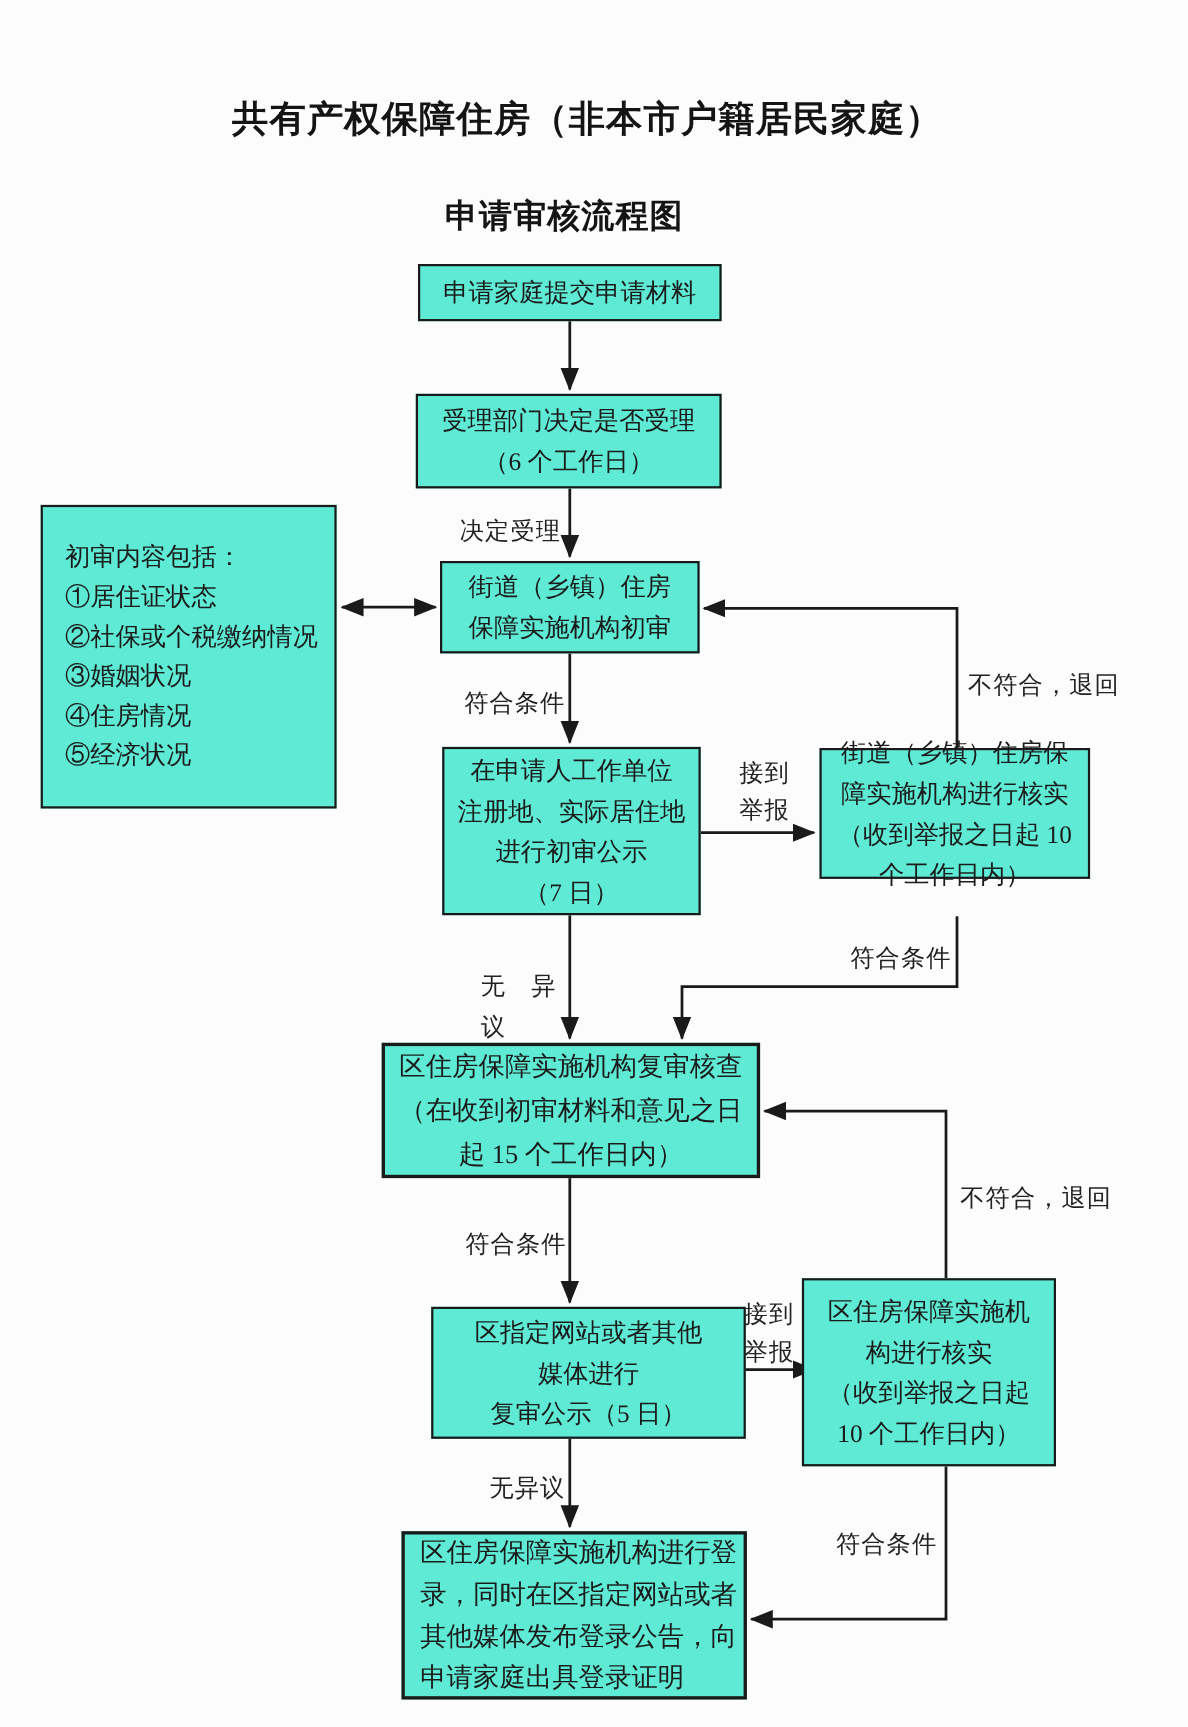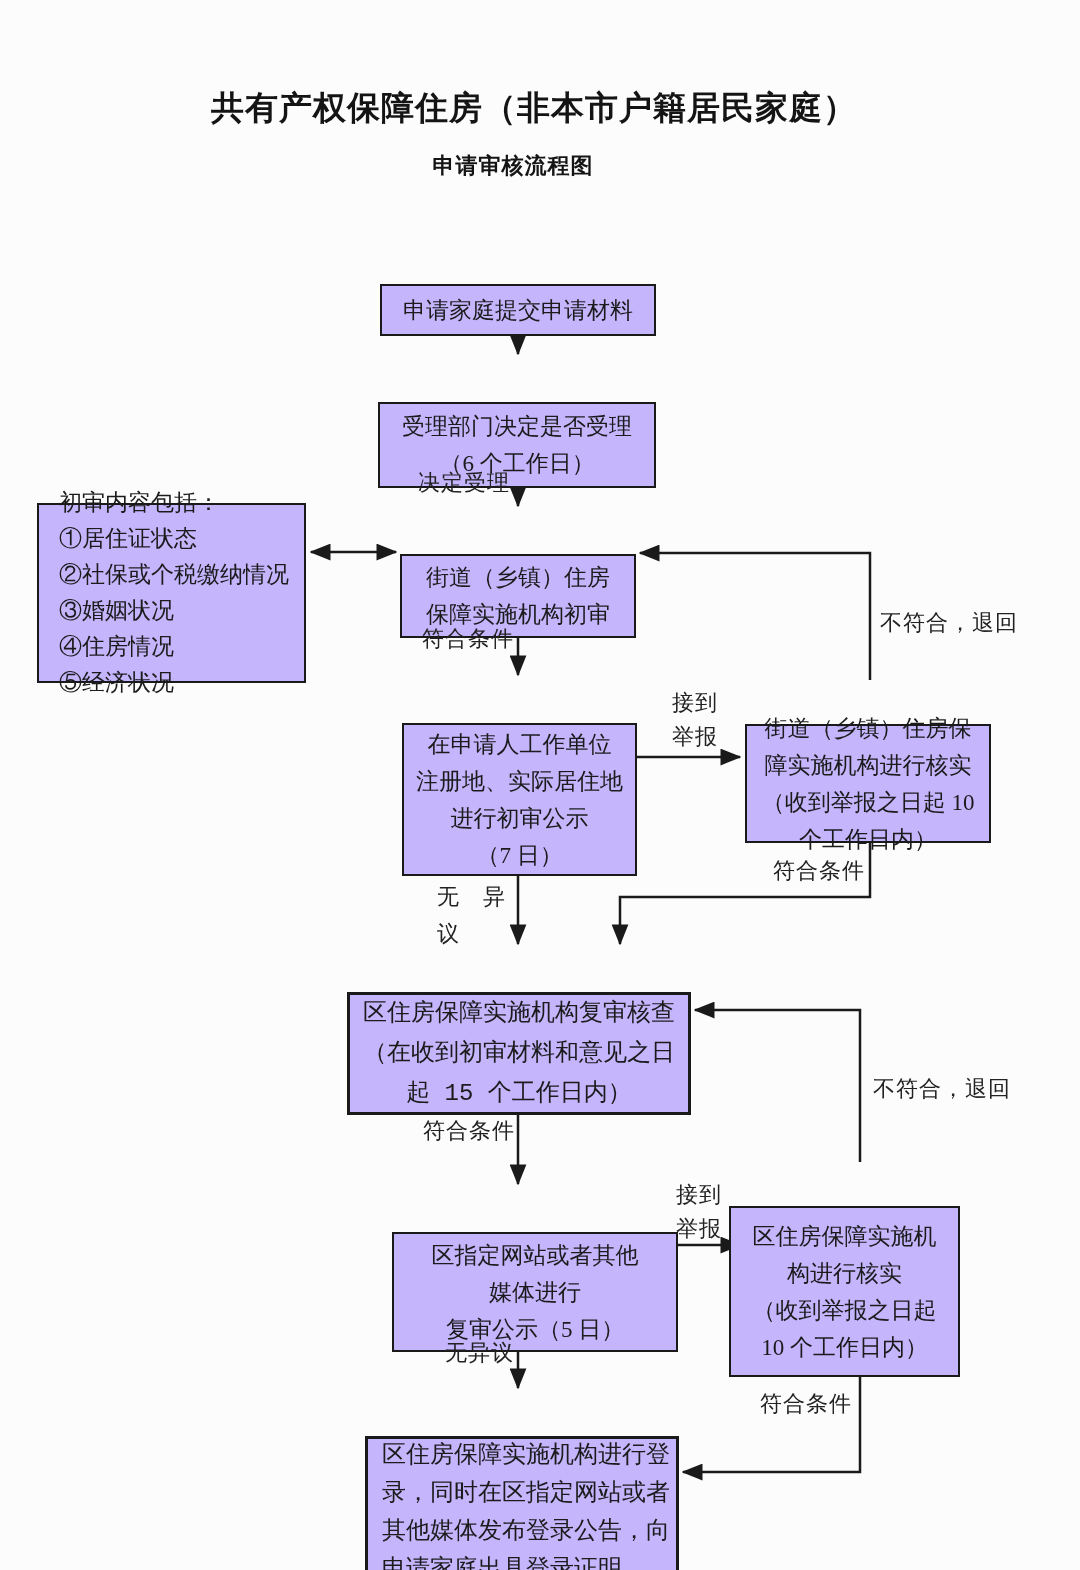--- a/index.html
+++ b/index.html
@@ -9,37 +9,36 @@
     font-family:"Liberation Serif", serif;
     color:#1b1b1b;
     overflow:hidden;
   }
   .title1{
     position:absolute;left:0;top:86px;width:992px;
     text-align:center;font-size:33px;font-weight:bold;
     letter-spacing:1px;color:#141414;padding-left:38px;
   }
   .title2{
-    position:absolute;left:0;top:151px;width:1026px;
-    text-align:center;font-size:22px;font-weight:bold;
+    position:absolute;left:0;top:176px;width:1026px;
+    text-align:center;font-size:30px;font-weight:bold;
     letter-spacing:1px;color:#141414;font-family:Liberation Mono, monospace;
   }
   .box{
     position:absolute;
     border:2.5px solid #1a1a1a;
-    background:#c4b5fd;
+    background:#5eead4;
     display:flex;align-items:center;justify-content:center;
     text-align:center;
     white-space:pre-line;
     font-size:23px;line-height:37px;color:#1b1b1b;
     box-sizing:border-box;
-    margin-top:44px;
   }
   .box.left-align{justify-content:flex-start;text-align:left;padding-left:20px;}
-  .box.thick{border-width:3px;font-family:Liberation Mono, monospace;}
+  .box.thick{border-width:3px;}
   .lbl{
     position:absolute;
     font-size:22px;color:#222;
     white-space:pre-line;line-height:33px;
     letter-spacing:1px;
   }
   svg.connectors{position:absolute;left:0;top:0;pointer-events:none;}
 </style>
 </head>
 <body>
@@ -68,21 +67,21 @@
     <line x1="518" y1="1308" x2="518" y2="1388" marker-end="url(#ah)"></line>
     <polyline points="860,1333 860,1472 683,1472" marker-end="url(#ah)"></polyline>
   </g>
 </svg>
 
 <div class="box" style="left:380px;top:240px;width:276px;height:52px;">申请家庭提交申请材料</div>
 
 <div class="box" style="left:378px;top:358px;width:278px;height:86px;">受理部门决定是否受理
 （6 个工作日）</div>
 
-<div class="box left-align" style="left:37px;top:459px;width:269px;height:180px;line-height:36px;">初审内容包括：
+<div class="box left-align" style="left:37px;top:459px;width:269px;height:276px;line-height:36px;">初审内容包括：
 ①居住证状态
 ②社保或个税缴纳情况
 ③婚姻状况
 ④住房情况
 ⑤经济状况</div>
 
 <div class="box" style="left:400px;top:510px;width:236px;height:84px;">街道（乡镇）住房
 保障实施机构初审</div>
 
 <div class="box" style="left:402px;top:679px;width:235px;height:153px;">在申请人工作单位

